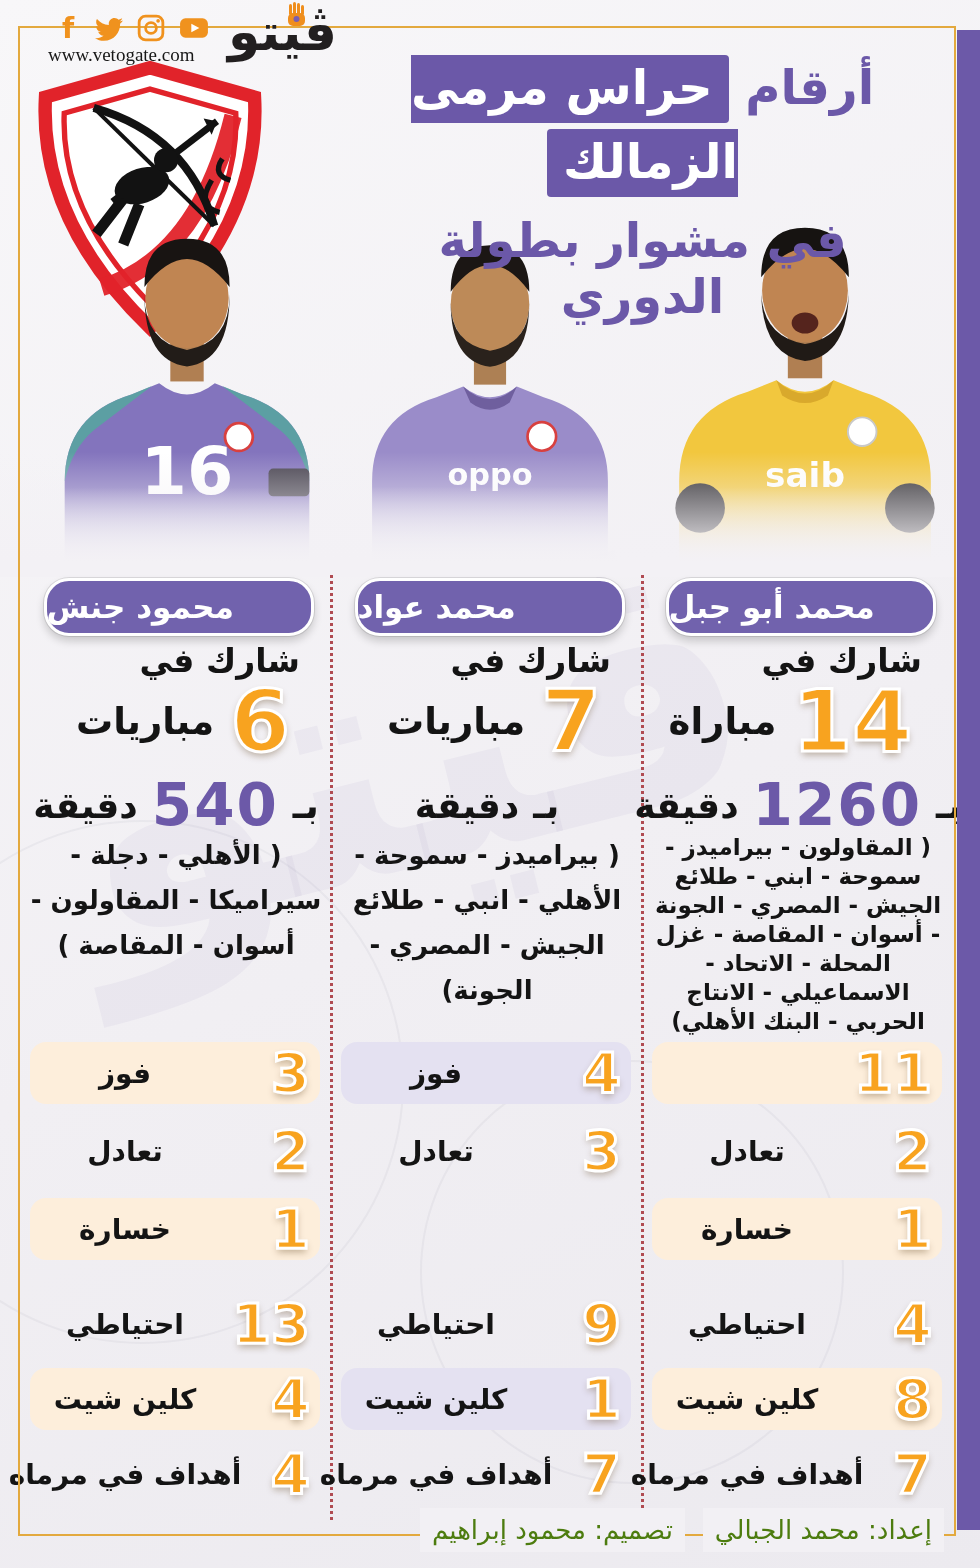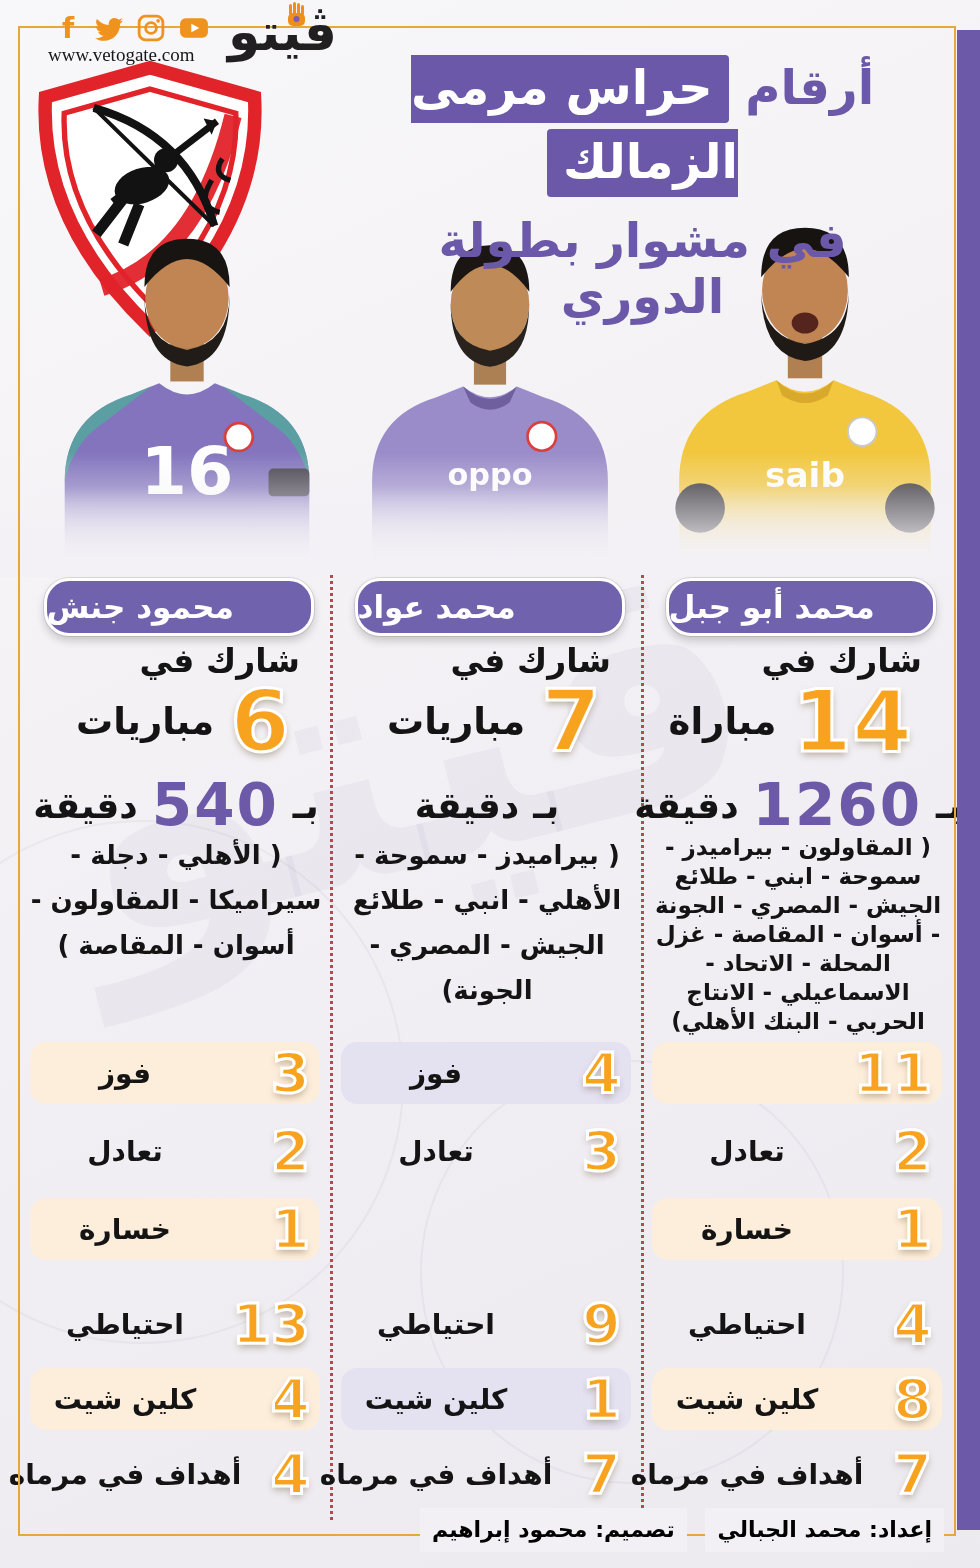--- a/index.html
+++ b/index.html
@@ -56,21 +56,21 @@
   .srow{position:absolute;left:6px;right:8px;height:66px;}
   .slot0{top:465px}.slot1{top:543px}.slot2{top:621px}.slot3{top:716px}.slot4{top:791px}.slot5{top:866px}
   .pill{position:absolute;top:2px;bottom:2px;left:2px;right:2px;border-radius:16px;}
   .pill.peach{background:#fdeedb;}
   .pill.lav{background:#e4e1f1;}
   .srow .v{position:absolute;right:12px;top:50%;transform:translateY(-50%);font-size:56px;line-height:60px;}
   .srow .l{position:absolute;right:104px;left:4px;top:0;bottom:0;display:flex;align-items:center;
     justify-content:center;font-size:28px;font-weight:700;color:#141414;direction:rtl;white-space:nowrap;}
   
   .credit{position:absolute;z-index:7;background:#f2f0f4;padding:0 12px;direction:rtl;
-    font-size:22px;font-weight:700;color:#000000;line-height:44px;}
+    font-size:26px;font-weight:400;color:#4d7c0f;line-height:44px;}
   .credit.prep{top:1508px;right:36px;}
   .credit.des{top:1508px;left:420px;}
 </style>
 </head>
 <body>
 
 <div class="poster">
 
   <div class="watermark">ڤيتو</div>
   <div class="bgring" style="left:-120px;top:820px;width:520px;height:520px;"></div>

